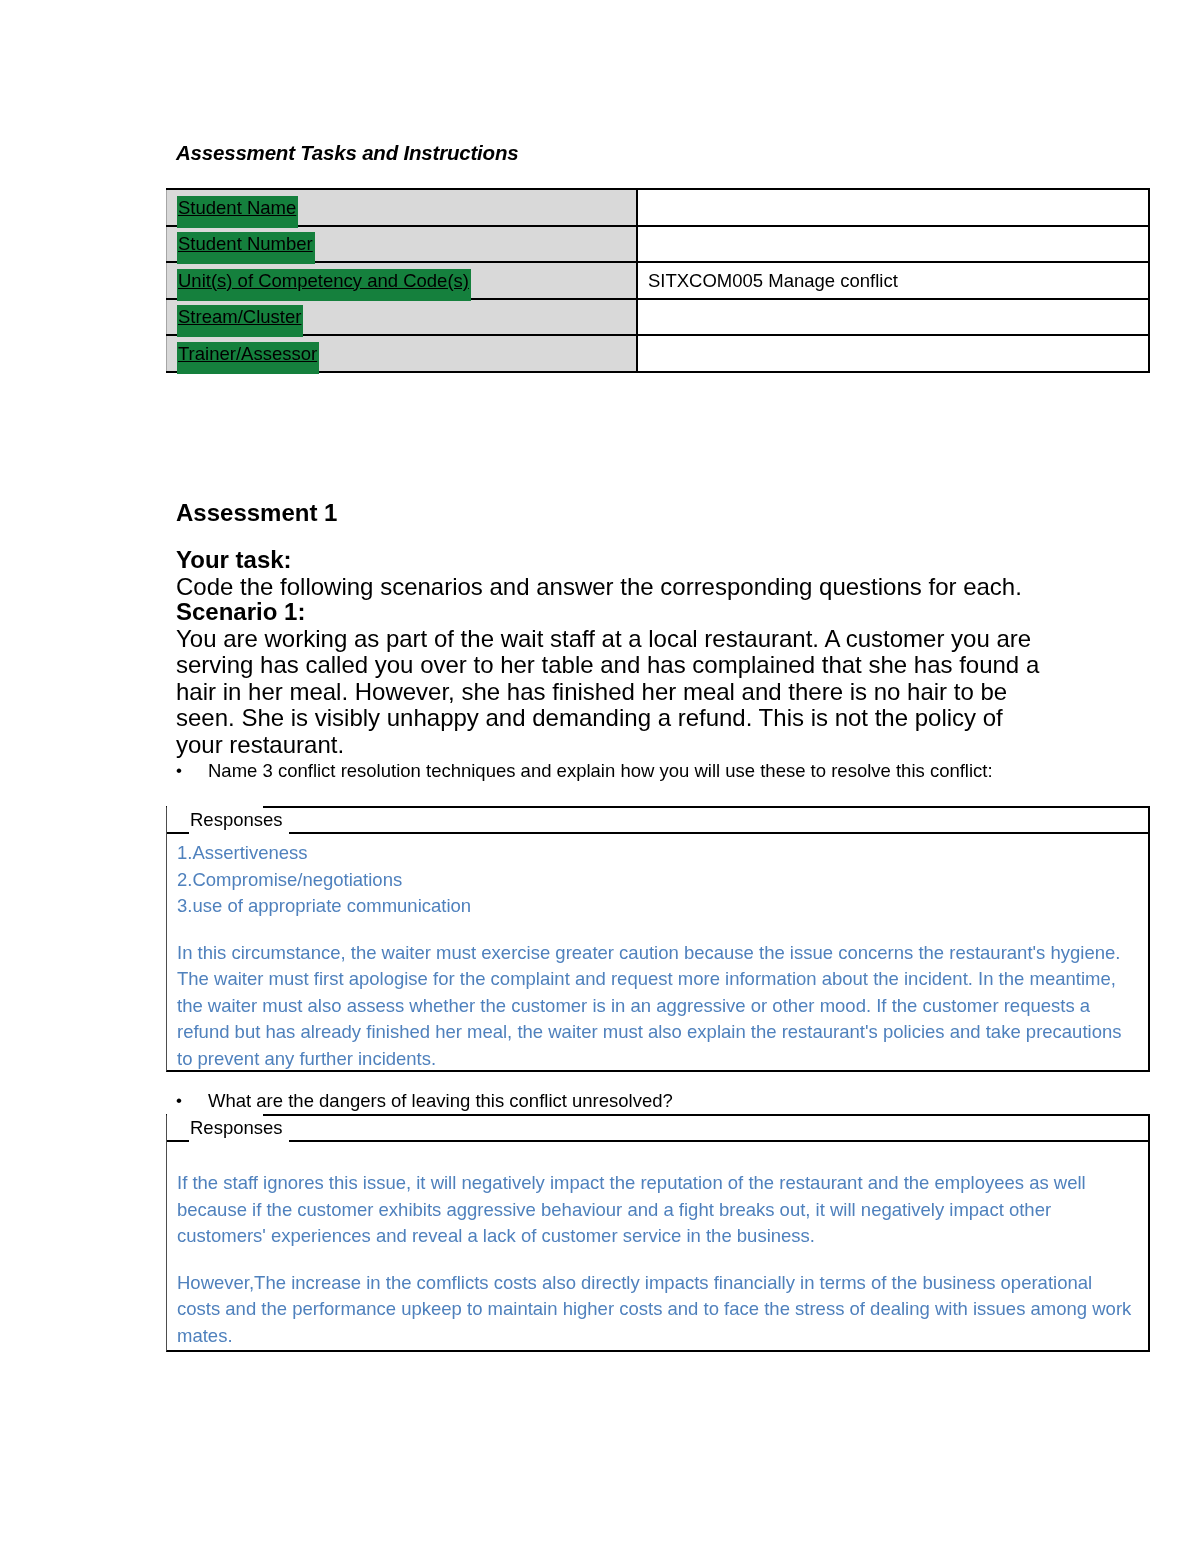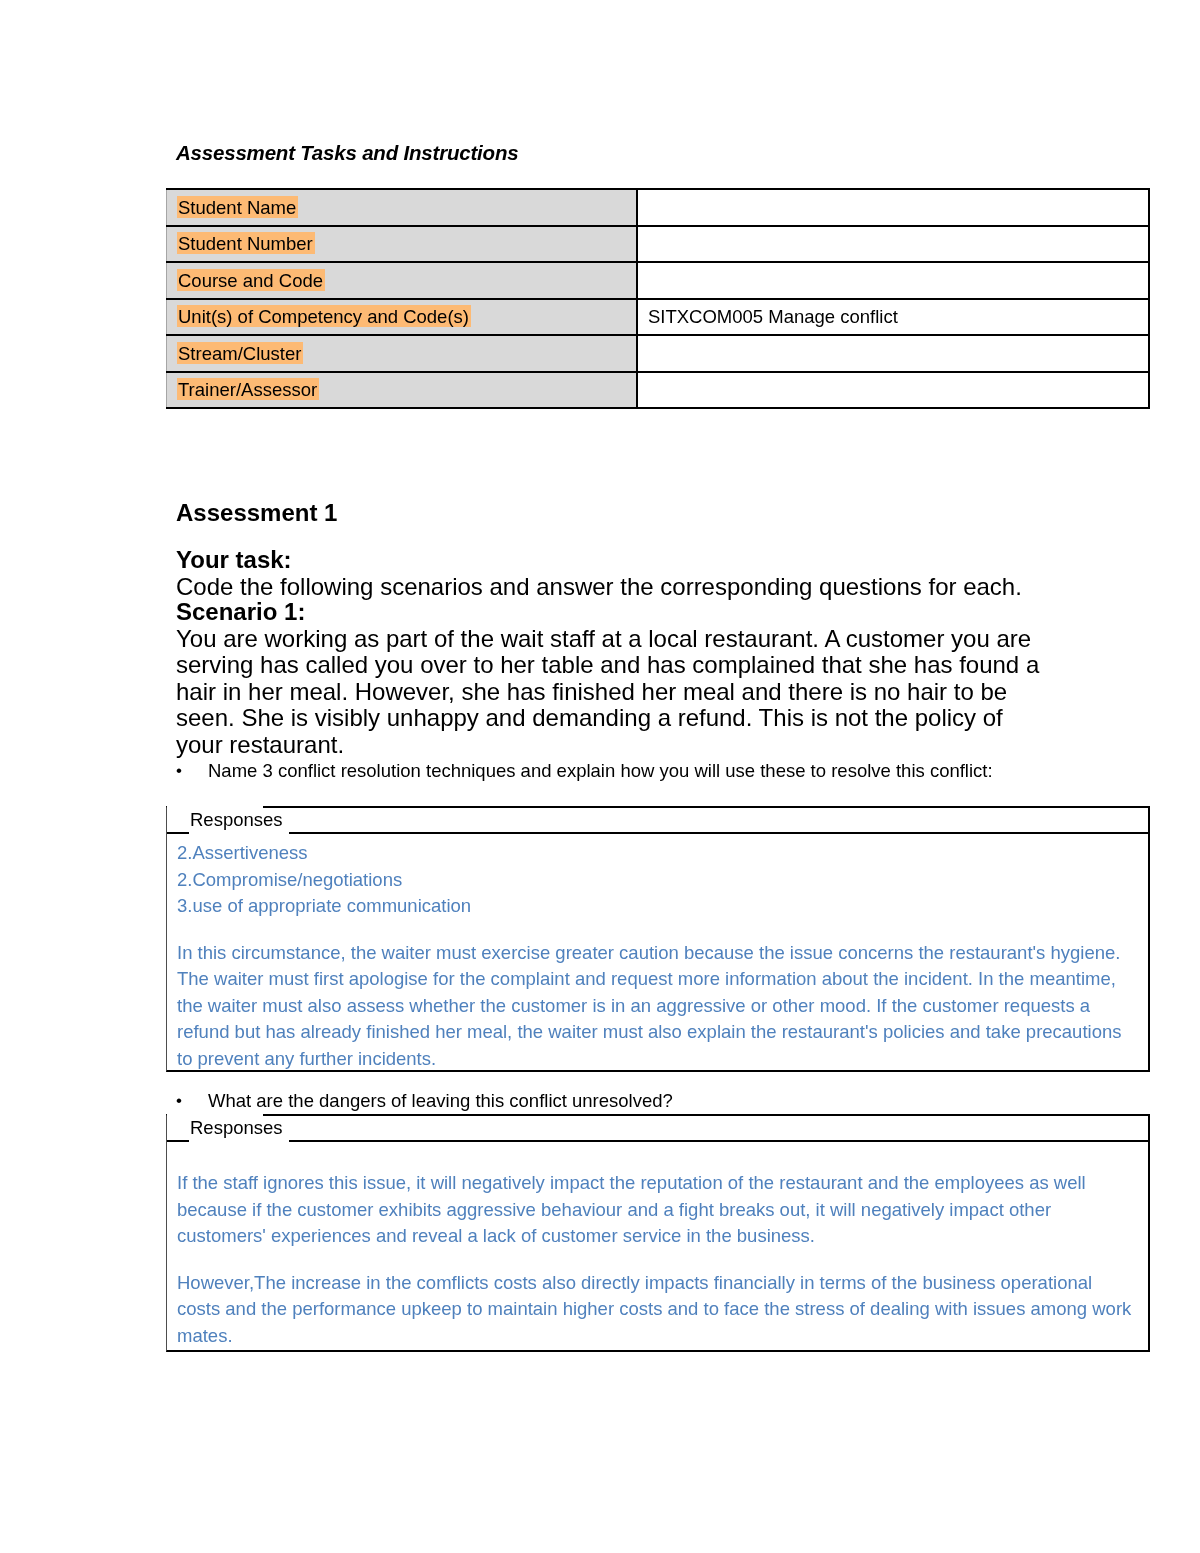--- a/index.html
+++ b/index.html
@@ -54,22 +54,23 @@
     vertical-align: middle;
     line-height: 1.15;
   }
   .info-table td.label {
     width: 459px;
     background: #d9d9d9;
     border-left: 1.5px solid #a6a6a6;
     border-right: 2.5px solid #000;
   }
   .info-table td.label span.hl {
-    background: #fdba74;
-    padding: 1px 2px 0 1px;
+    background: #15803d;
+    padding: 1px 2px 10px 1px;
+    text-decoration: underline;
   }
   .info-table td.value {
     background: #ffffff;
     border-right: 2.5px solid #000;
     margin-top: 25px;
   }
 
   
   .txt {
     position: absolute;
@@ -169,24 +170,20 @@
     <tbody>
       <tr>
         <td class="label"><span class="hl">Student Name</span></td>
         <td class="value"></td>
       </tr>
       <tr>
         <td class="label"><span class="hl">Student Number</span></td>
         <td class="value"></td>
       </tr>
       <tr>
-        <td class="label"><span class="hl">Course and Code</span></td>
-        <td class="value"></td>
-      </tr>
-      <tr>
         <td class="label"><span class="hl">Unit(s) of Competency and Code(s)</span></td>
         <td class="value">SITXCOM005 Manage conflict</td>
       </tr>
       <tr>
         <td class="label"><span class="hl">Stream/Cluster</span></td>
         <td class="value"></td>
       </tr>
       <tr>
         <td class="label"><span class="hl">Trainer/Assessor</span></td>
         <td class="value"></td>
@@ -209,21 +206,21 @@
   <div class="bullet-row bullet-1">
     <span class="bullet-dot">•</span>
     <span class="bullet-text">Name 3 conflict resolution techniques and explain how you will use these to resolve this conflict:</span>
   </div>
 
   <div class="resp-box resp-box-1">
     <div class="resp-head">
       <span class="resp-head-label">Responses</span>
     </div>
     <div class="resp-body">
-      <p>2.Assertiveness</p>
+      <p>1.Assertiveness</p>
       <p>2.Compromise/negotiations</p>
       <p>3.use of appropriate communication</p>
       <p class="gap">In this circumstance, the waiter must exercise greater caution because the issue concerns the restaurant's hygiene. The waiter must first apologise for the complaint and request more information about the incident. In the meantime, the waiter must also assess whether the customer is in an aggressive or other mood. If the customer requests a refund but has already finished her meal, the waiter must also explain the restaurant's policies and take precautions to prevent any further incidents.</p>
     </div>
   </div>
 
   <div class="bullet-row bullet-2">
     <span class="bullet-dot">•</span>
     <span class="bullet-text">What are the dangers of leaving this conflict unresolved?</span>
   </div>

